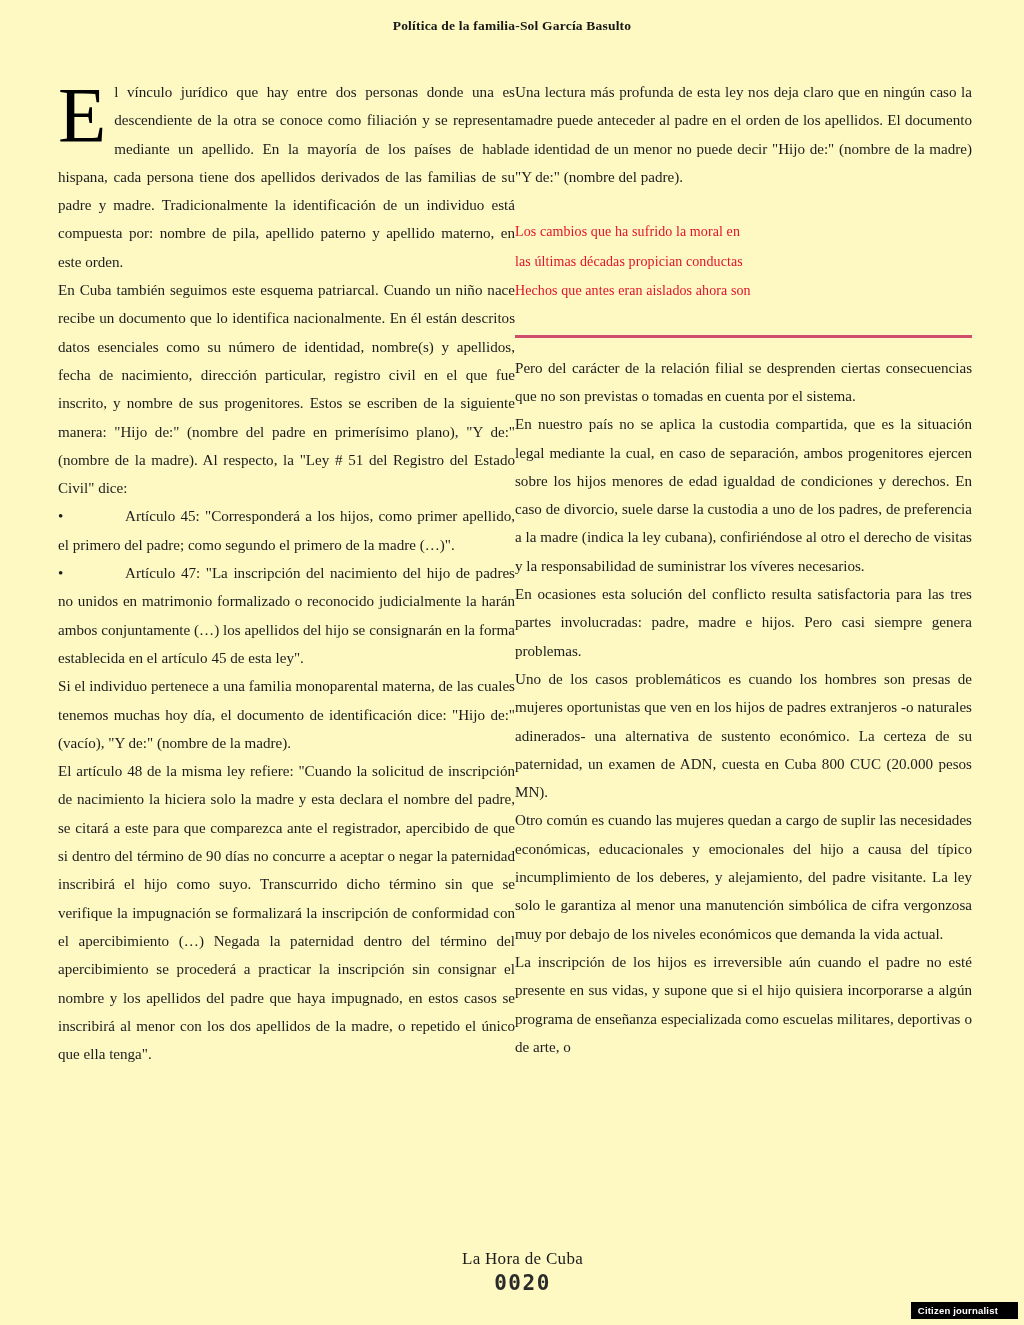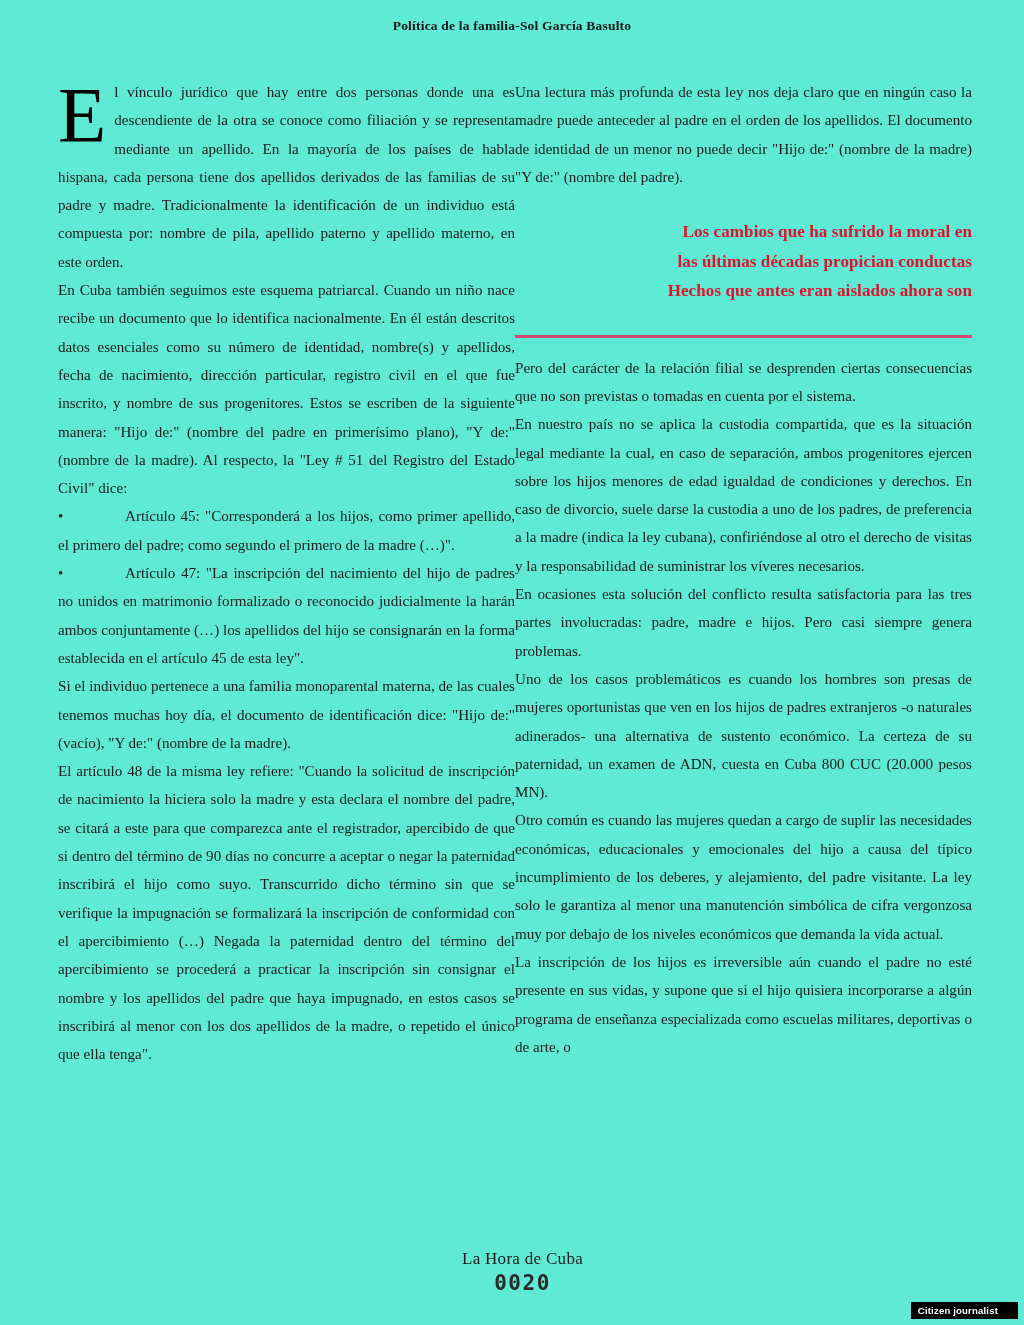--- a/index.html
+++ b/index.html
@@ -12,21 +12,21 @@
     height: 1325px;
     position: relative;
     font-family: "Liberation Serif", "DejaVu Serif", serif;
     color: #1a1a1a;
     overflow: hidden;
   }
 
   .page {
     position: absolute;
     inset: 0;
-    background: #5eead4;
+    background: #fef9c3;
   }
 
   
   .running-head {
     position: absolute;
     top: 18px;
     left: 0;
     right: 0;
     text-align: center;
     font-size: 13.5px;
@@ -84,24 +84,24 @@
     width: 9px;
   }
   .bullet-item .bullet-gap {
     display: inline-block;
     width: 58px;
   }
 
   
   .pullquote {
     margin: 26px 0 0 0;
-    text-align: right;
-    font-size: 17px;
+    text-align: left;
+    font-size: 14px;
     line-height: 29.5px;
-    font-weight: 700;
+    font-weight: 400;
     color: #e0122b;
     letter-spacing: 0.1px;
   }
   .pullquote .pq-line { display: block; white-space: nowrap; }
 
   .pq-rule {
     margin: 29px 0 16px 0;
     height: 3px;
     background: #cf4d6e;
     border: 0;

